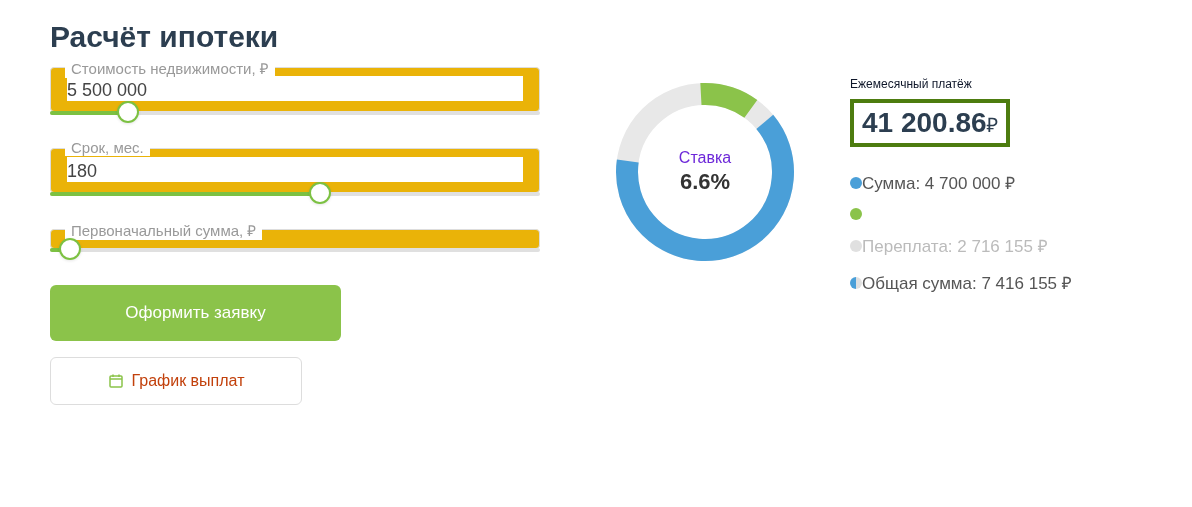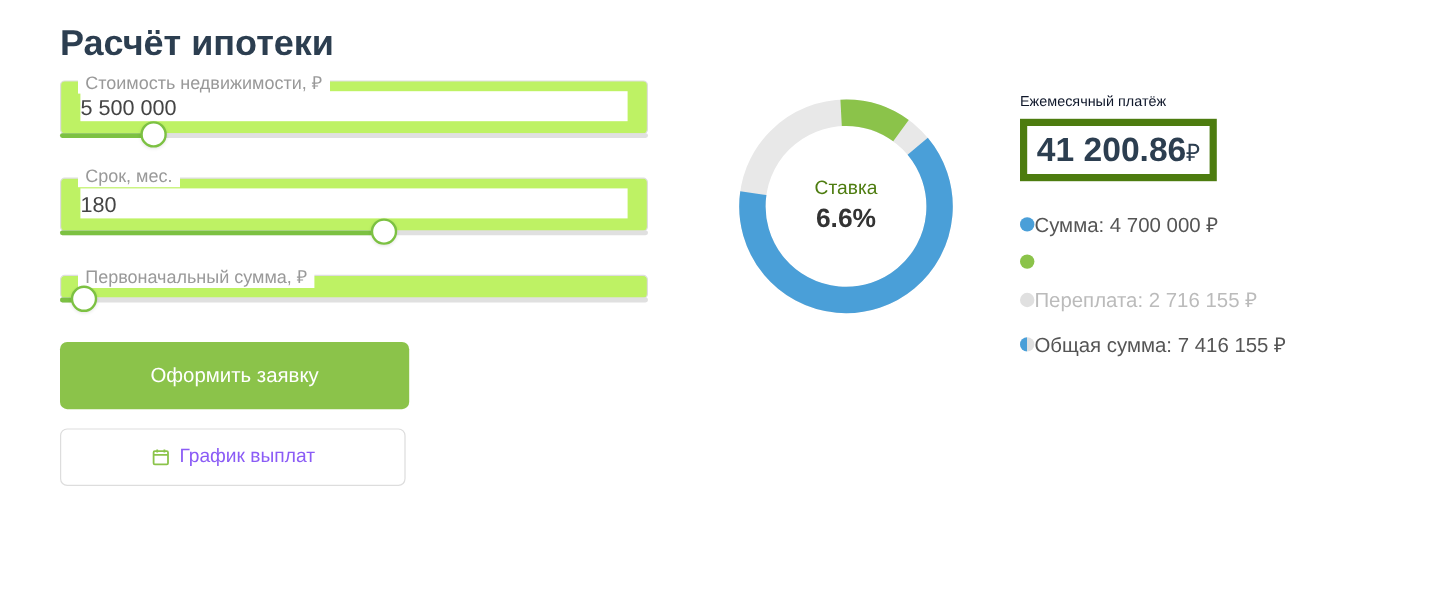--- a/index.html
+++ b/index.html
@@ -30,21 +30,21 @@
     }
     .field-group {
       position: relative;
       margin-bottom: 32px;
     }
     .field-box {
       border: 1px solid #ddd;
       border-radius: 4px;
       padding: 8px 16px 10px;
       position: relative;
-      background: #bef264;
+      background: #eab308;
     }
     .field-label {
       position: absolute;
       top: -10px;
       left: 14px;
       background: #fff;
       padding: 0 6px;
       font-size: 15px;
       color: #999;
     }
@@ -96,27 +96,27 @@
       border-radius: 6px;
       padding: 18px 30px;
       font-size: 17px;
       cursor: pointer;
       width: 291px;
       margin-bottom: 16px;
       font-family: inherit;
     }
     .btn-secondary {
       background: #fff;
-      color: #8b5cf6;
+      color: #c2410c;
       border: 1px solid #ddd;
       border-radius: 6px;
       padding: 14px 24px;
       font-size: 16px;
       cursor: pointer;
-      width: 288px;
+      width: 252px;
       display: flex;
       align-items: center;
       justify-content: center;
       gap: 8px;
       font-family: inherit;
     }
     .calendar-icon {
       width: 16px;
       height: 16px;
     }
@@ -127,42 +127,42 @@
     }
     .donut-center {
       position: absolute;
       top: 50%;
       left: 50%;
       transform: translate(-50%, -50%);
       text-align: center;
     }
     .donut-label {
       font-size: 16px;
-      color: #4d7c0f;
+      color: #6d28d9;
       margin-bottom: 2px;
     }
     .donut-value {
       font-size: 22px;
       font-weight: 700;
       color: #333;
     }
     .summary {
       min-width: 280px;
     }
     .monthly-label {
       font-size: 12px;
       color: #0f172a;
       margin-bottom: 8px;
     }
     .monthly-value {
       font-size: 28px;
       font-weight: 700;
       color: #2c3e50;
       padding: 4px 8px;
-      border: 6px solid #4d7c0f;
+      border: 4px solid #4d7c0f;
       display: inline-block;
       margin-bottom: 24px;
     }
     .ruble-small {
       font-size: 20px;
       font-weight: 400;
     }
     .legend-item {
       display: flex;
       align-items: center;

